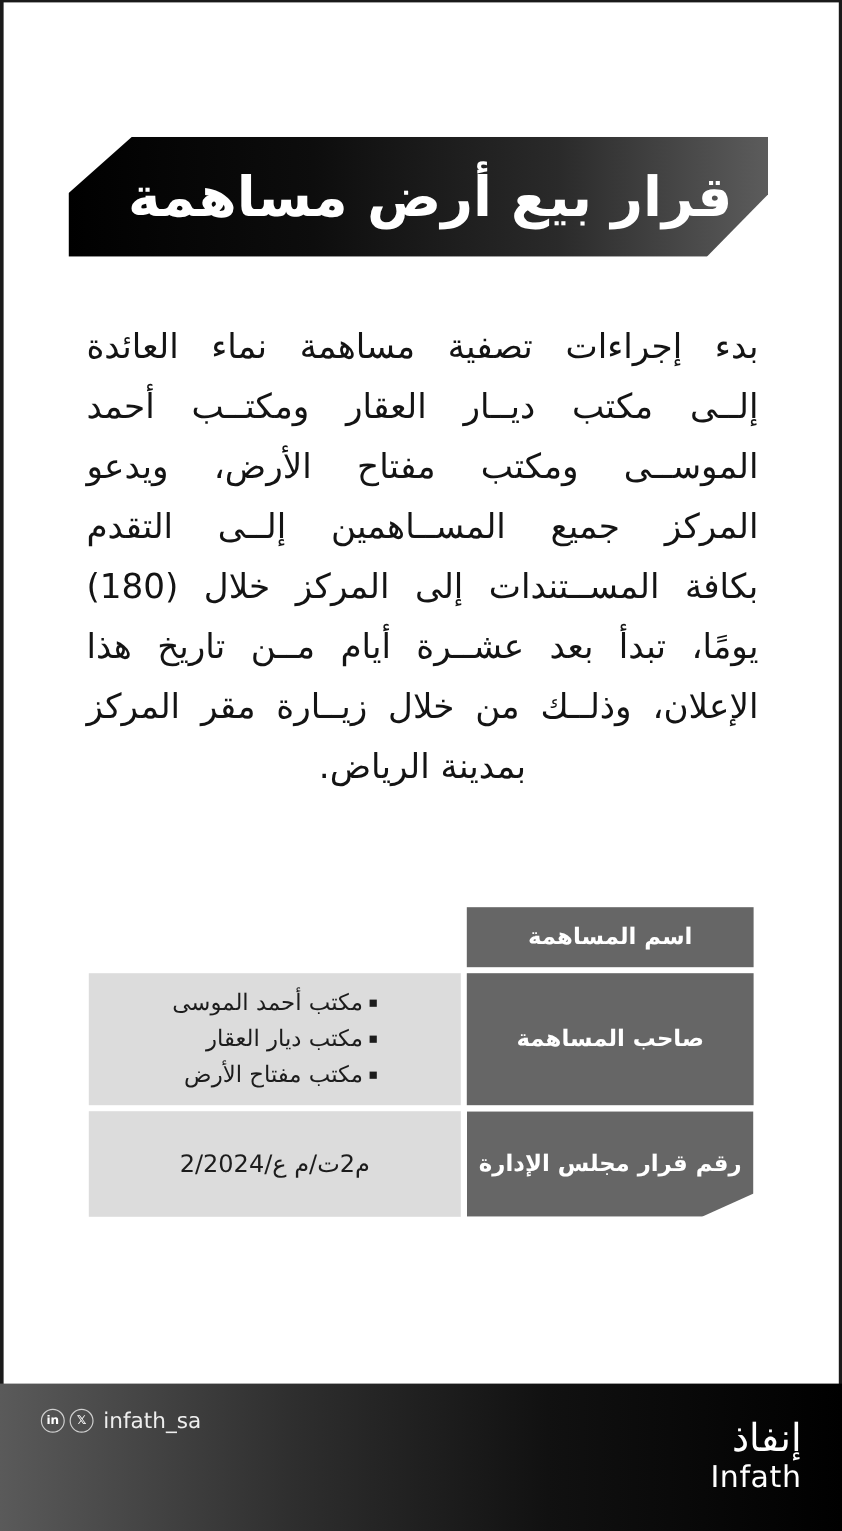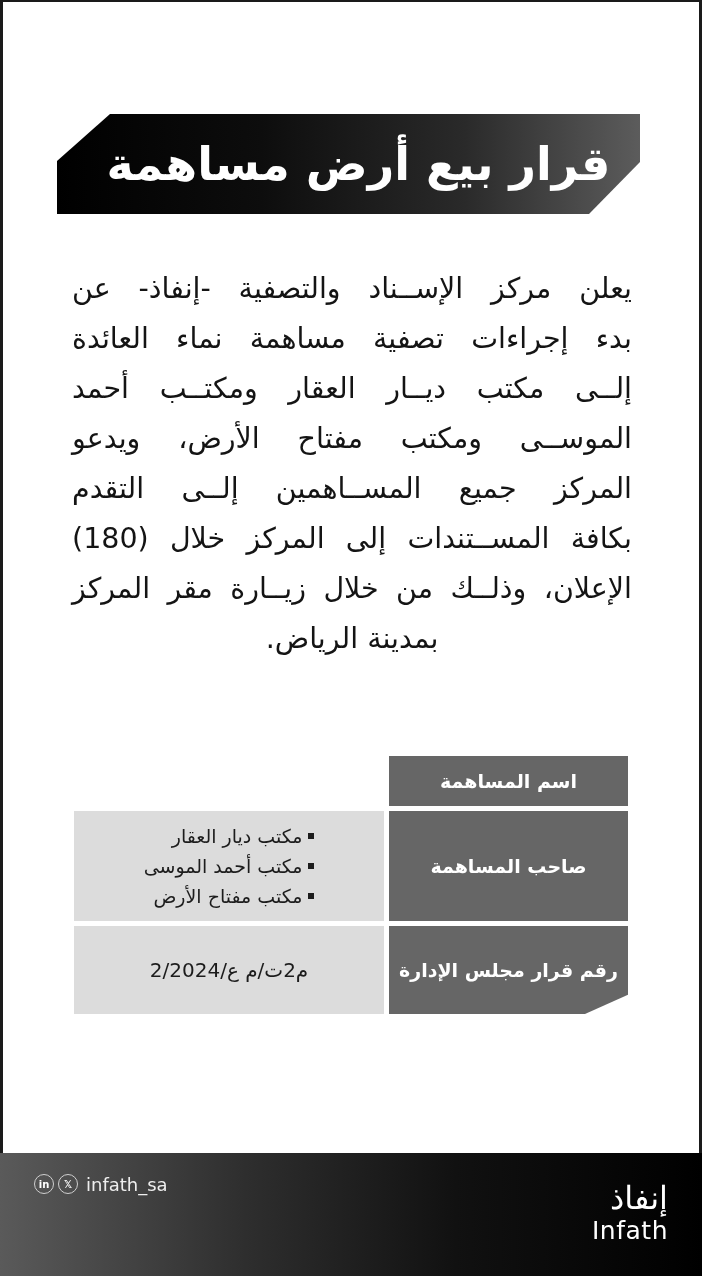--- a/index.html
+++ b/index.html
@@ -84,45 +84,45 @@
 </head>
 <body>
 
 <div class="frame"></div>
 
 <div class="title-banner">
   <h1 class="title-text">قرار بيع أرض مساهمة</h1>
 </div>
 
 <div class="body-text">
-  <span class="body-line">يعلن مركز الإســناد والتصفية -إنفاذ- عن</span>
   <span class="body-line">بدء إجراءات تصفية مساهمة نماء العائدة</span>
   <span class="body-line">إلــى مكتب ديــار العقار ومكتــب أحمد</span>
   <span class="body-line">الموســى ومكتب مفتاح الأرض،  ويدعو</span>
   <span class="body-line">المركز  جميع المســاهمين إلــى التقدم</span>
   <span class="body-line">بكافة المســتندات إلى المركز خلال (180)</span>
+  <span class="body-line">يومًا، تبدأ بعد عشــرة أيام مــن تاريخ هذا</span>
   <span class="body-line">الإعلان، وذلــك من خلال زيــارة مقر المركز</span>
   <span class="body-line last">بمدينة الرياض.</span>
 </div>
 
 <div class="info-table">
   <div class="row row-1">
     <div class="cell-label">اسم المساهمة</div>
   </div>
   <div class="row row-2">
     <div class="cell-label">صاحب المساهمة</div>
     <div class="cell-value">
       <ul class="owner-list">
         <li>
           <span class="bullet"></span>
-          <span>مكتب ديار العقار</span>
+          <span>مكتب أحمد الموسى</span>
         </li>
         <li>
           <span class="bullet"></span>
-          <span>مكتب أحمد الموسى</span>
+          <span>مكتب ديار العقار</span>
         </li>
         <li>
           <span class="bullet"></span>
           <span>مكتب مفتاح الأرض</span>
         </li>
       </ul>
     </div>
   </div>
   <div class="row row-3">
     <div class="cell-label">رقم قرار مجلس الإدارة</div>

